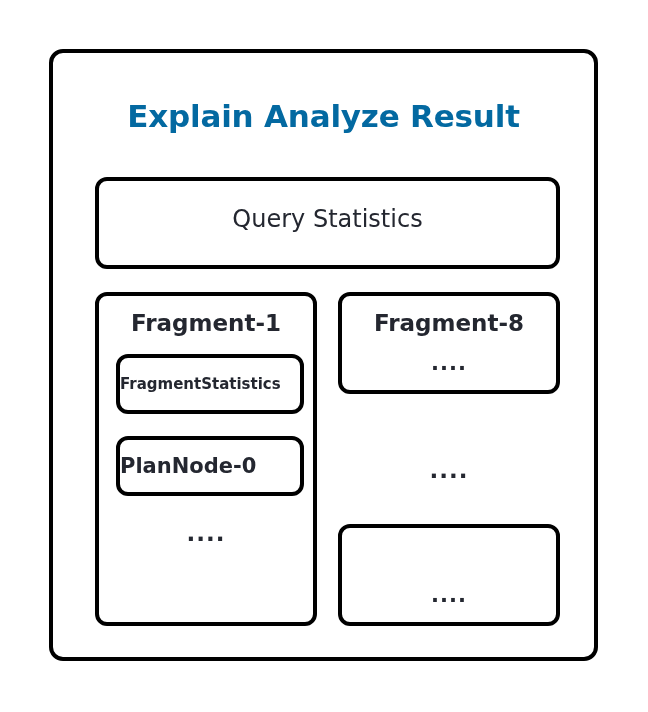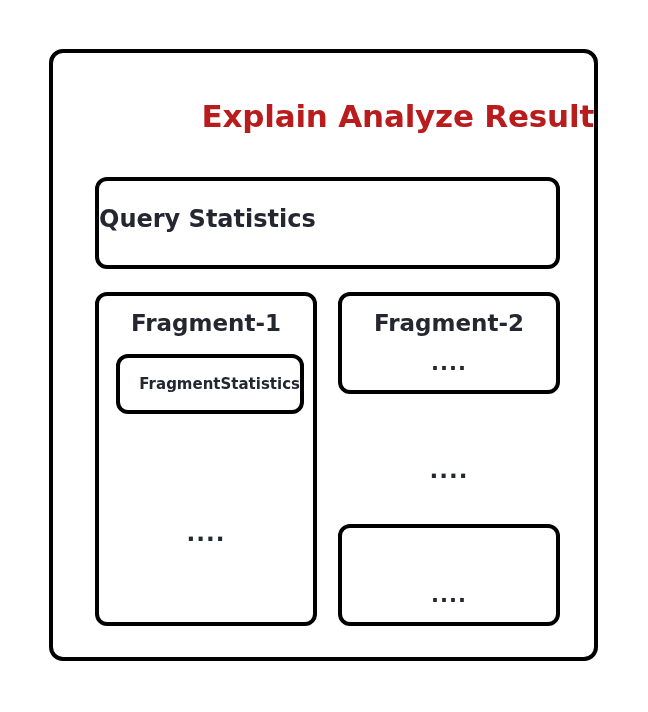--- a/index.html
+++ b/index.html
@@ -33,48 +33,48 @@
     border: 4px solid #000000;
     border-radius: 14px;
     background: #ffffff;
   }
 
   .result-title {
     position: absolute;
     left: 0;
     top: 48px;
     width: 100%;
-    text-align: right;
+    text-align: center;
     font-size: 31px;
     font-weight: bold;
     letter-spacing: -0.2px;
-    color: #b91c1c;
+    color: #0369a1;
     line-height: 1;
   }
 
   
   .query-stats {
     position: absolute;
     left: 42px;
     top: 124px;
     width: 465px;
     height: 92px;
     box-sizing: border-box;
     border: 4px solid #000000;
     border-radius: 12px;
     background: #ffffff;
   }
   .query-stats-label {
     position: absolute;
     left: 0;
     top: 26px;
     width: 100%;
-    text-align: left;
+    text-align: center;
     font-size: 24px;
-    font-weight: bold;
+    font-weight: normal;
     color: #242730;
     line-height: 1;
   }
 
   
   .columns {
     position: absolute;
     left: 42px;
     top: 239px;
     width: 465px;
@@ -108,21 +108,21 @@
   .inner-box {
     position: absolute;
     left: 17px;
     width: 188px;
     box-sizing: border-box;
     border: 4px solid #000000;
     border-radius: 12px;
     background: #ffffff;
     display: flex;
     align-items: center;
-    justify-content: flex-end;
+    justify-content: flex-start;
   }
   .inner-box.stats {
     top: 58px;
     height: 60px;
   }
   .inner-box.node0 {
     top: 140px;
     height: 60px;
   }
   .inner-box.noden {
@@ -229,29 +229,32 @@
 
     <div class="columns">
 
       <div class="fragment-detail">
         <div class="fragment-detail-title">Fragment-1</div>
 
         <div class="inner-box stats">
           <span class="inner-label-small">FragmentStatistics</span>
         </div>
 
+        <div class="inner-box node0">
+          <span class="inner-label">PlanNode-0</span>
+        </div>
 
         <div class="ellipsis-inner">....</div>
 
       </div>
 
       <div class="fragment-column">
 
         <div class="fragment-brief f2">
-          <div class="brief-title">Fragment-2</div>
+          <div class="brief-title">Fragment-8</div>
           <div class="brief-ellipsis">....</div>
         </div>
 
         <div class="column-ellipsis">....</div>
 
         <div class="fragment-brief fn">
           <div class="brief-ellipsis">....</div>
         </div>
 
       </div>

